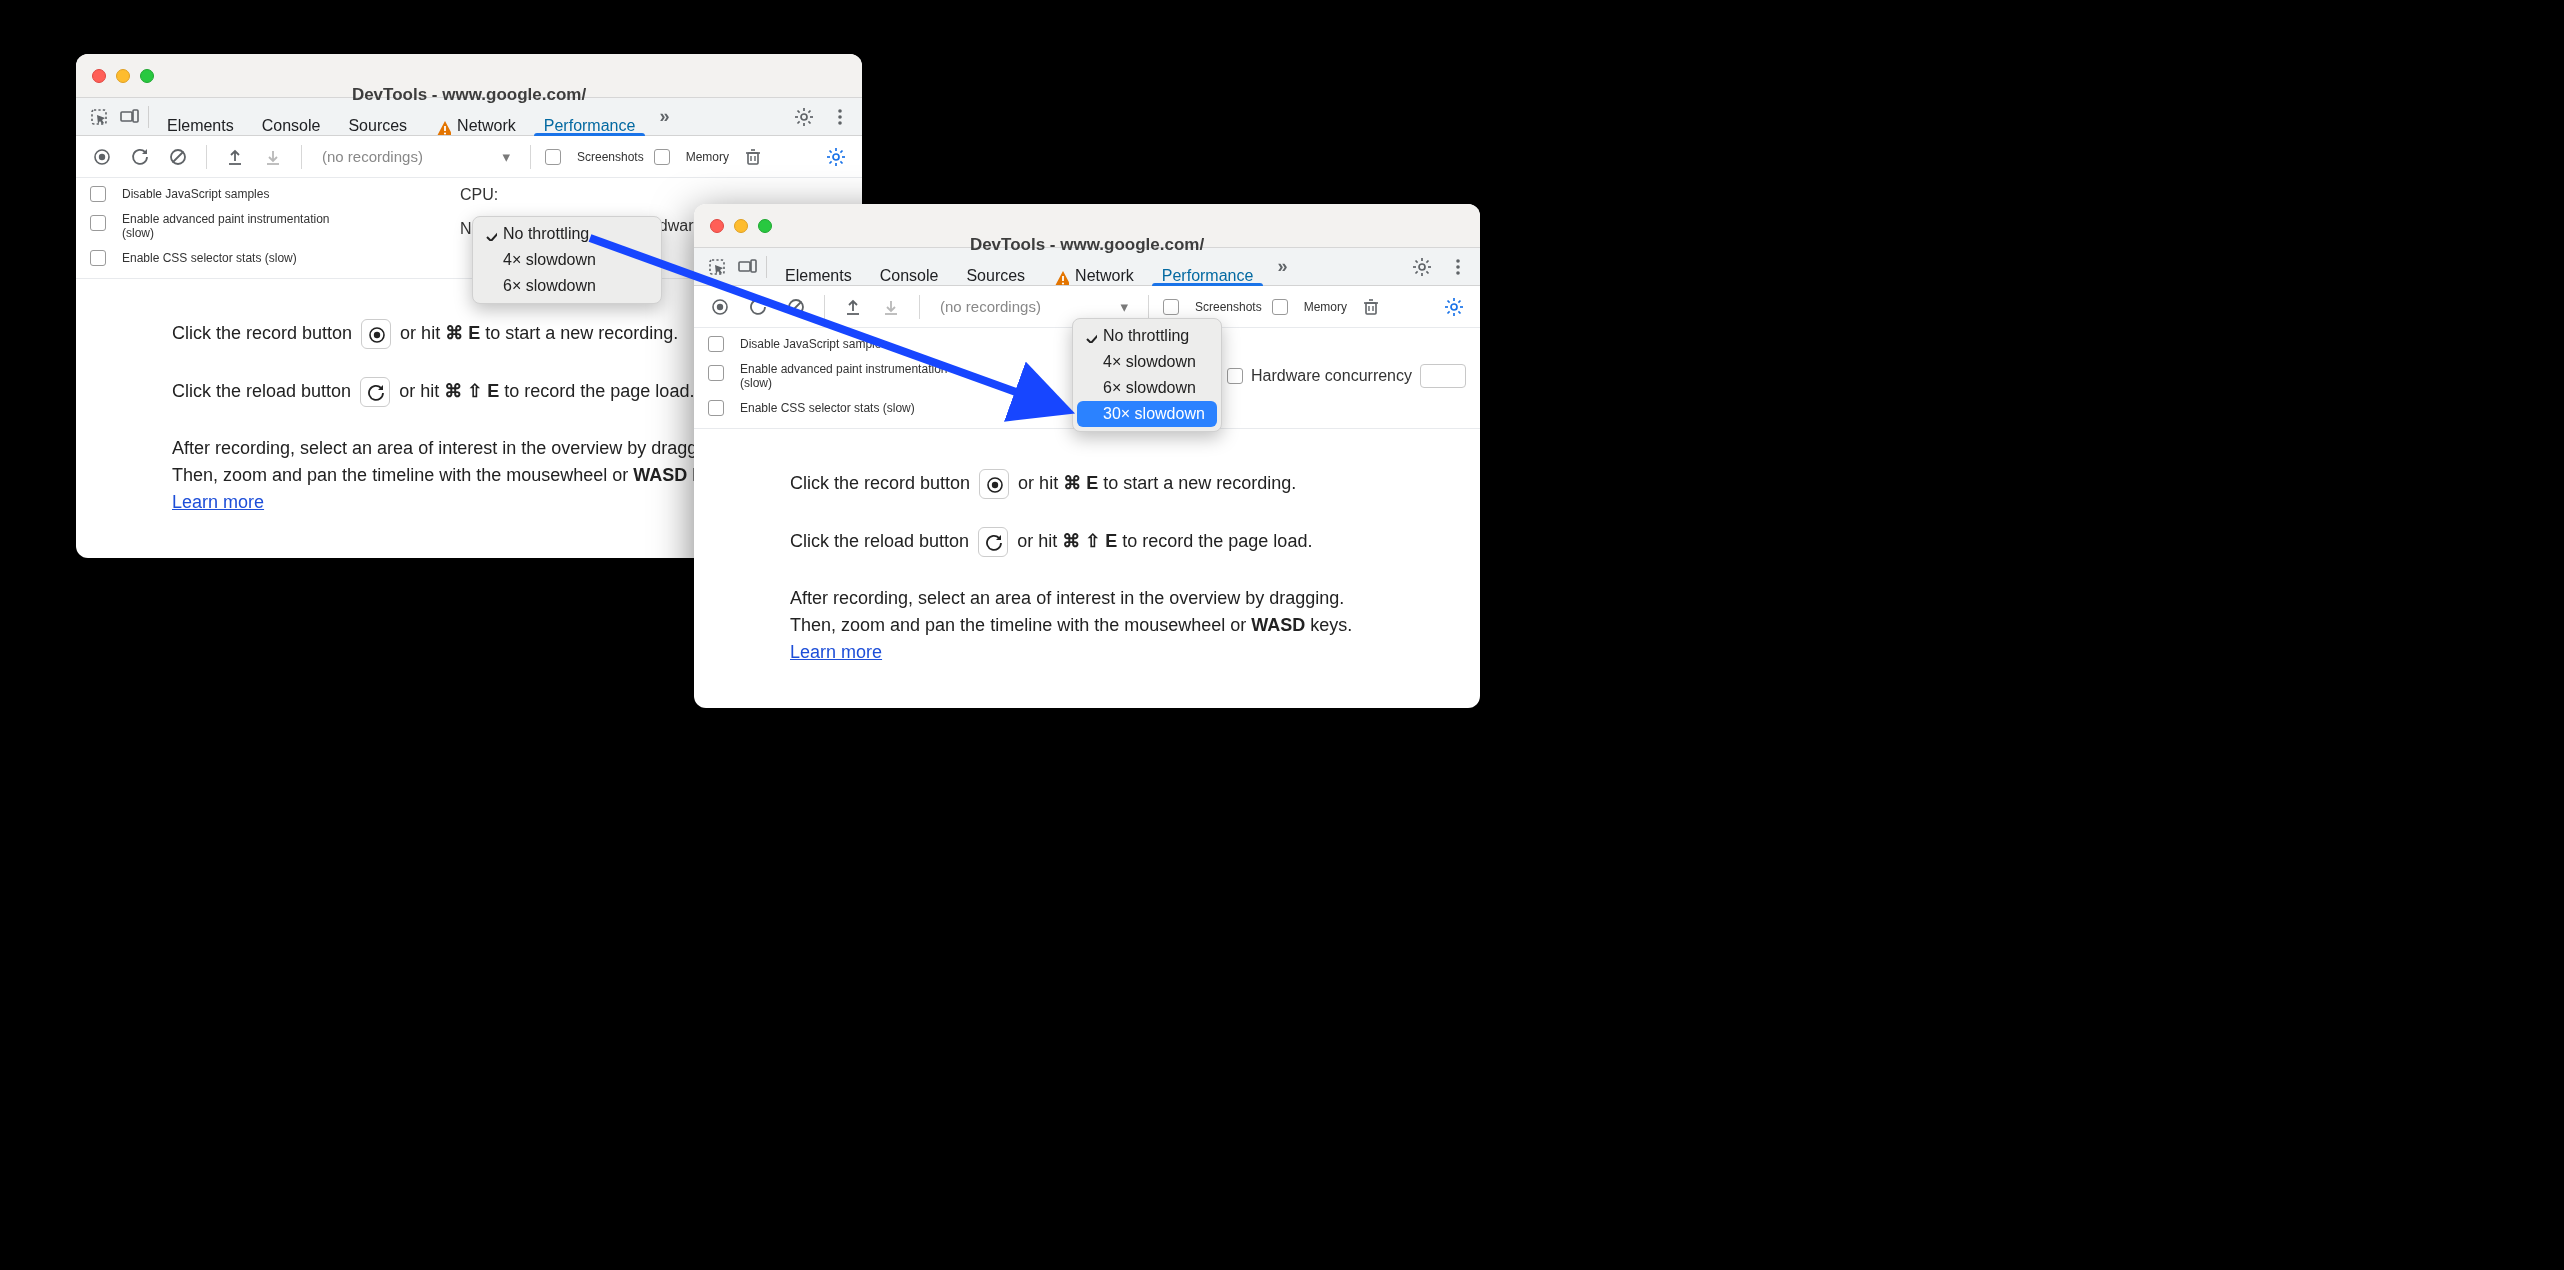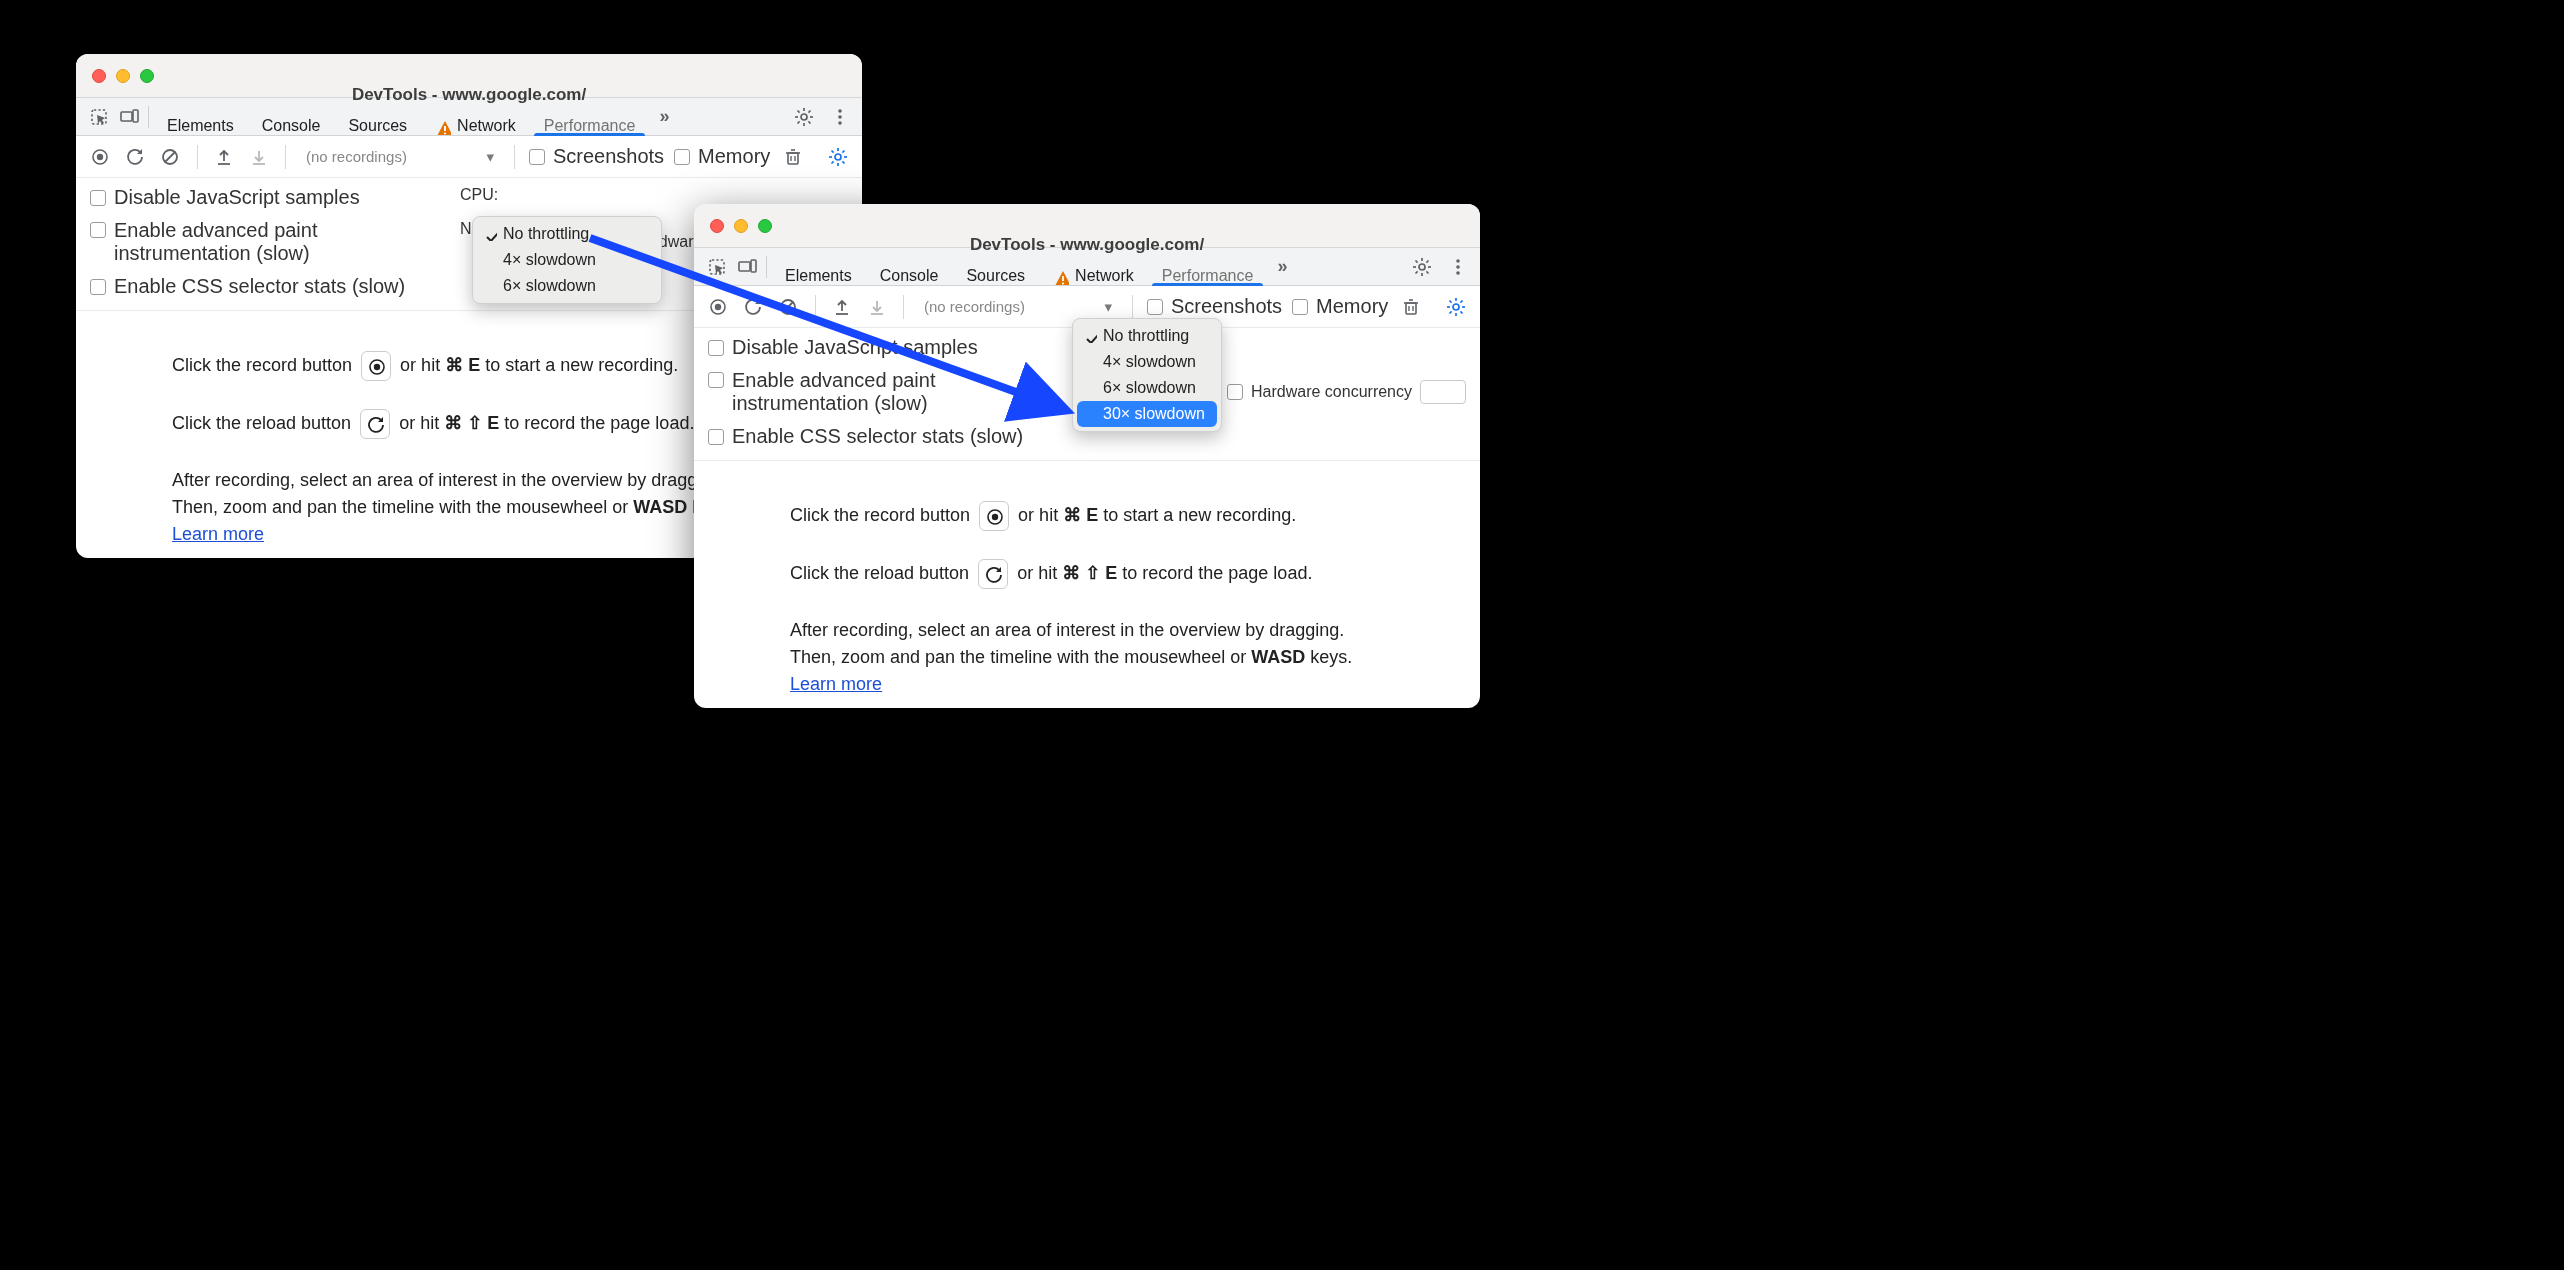--- a/index.html
+++ b/index.html
@@ -75,21 +75,21 @@
     padding: 0 14px;
     height: 100%;
     display: flex;
     align-items: flex-end;
     font-size: 16px;
     color: #202124;
     position: relative;
     cursor: pointer;
   }
   .tab.active {
-    color: #737373;
+    color: #0369a1;
   }
   .tab.active::after {
     content: "";
     position: absolute;
     left: 4px; right: 4px; bottom: -1px;
     height: 3px;
     background: #1a73e8;
     border-radius: 3px 3px 0 0;
   }
   .tab-warning { color: #e37400; margin-right: 6px; display:inline-flex; }
@@ -129,22 +129,22 @@
     color: #888;
     font-size: 15px;
     border-radius: 4px;
     min-width: 200px;
     justify-content: space-between;
   }
   .dropdown-fake .chev { color: #7a7a7a; }
   .checkbox-row {
     display: flex;
     align-items: center;
-    gap: 8px;
-    font-size: 20px;
+    gap: 16px;
+    font-size: 12px;
   }
   .checkbox {
     width: 16px; height: 16px;
     border: 1.5px solid #9a9a9a;
     border-radius: 3px;
     background: #fff;
   }
   .settings-panel {
     padding: 8px 14px 12px;
     background: #fff;

